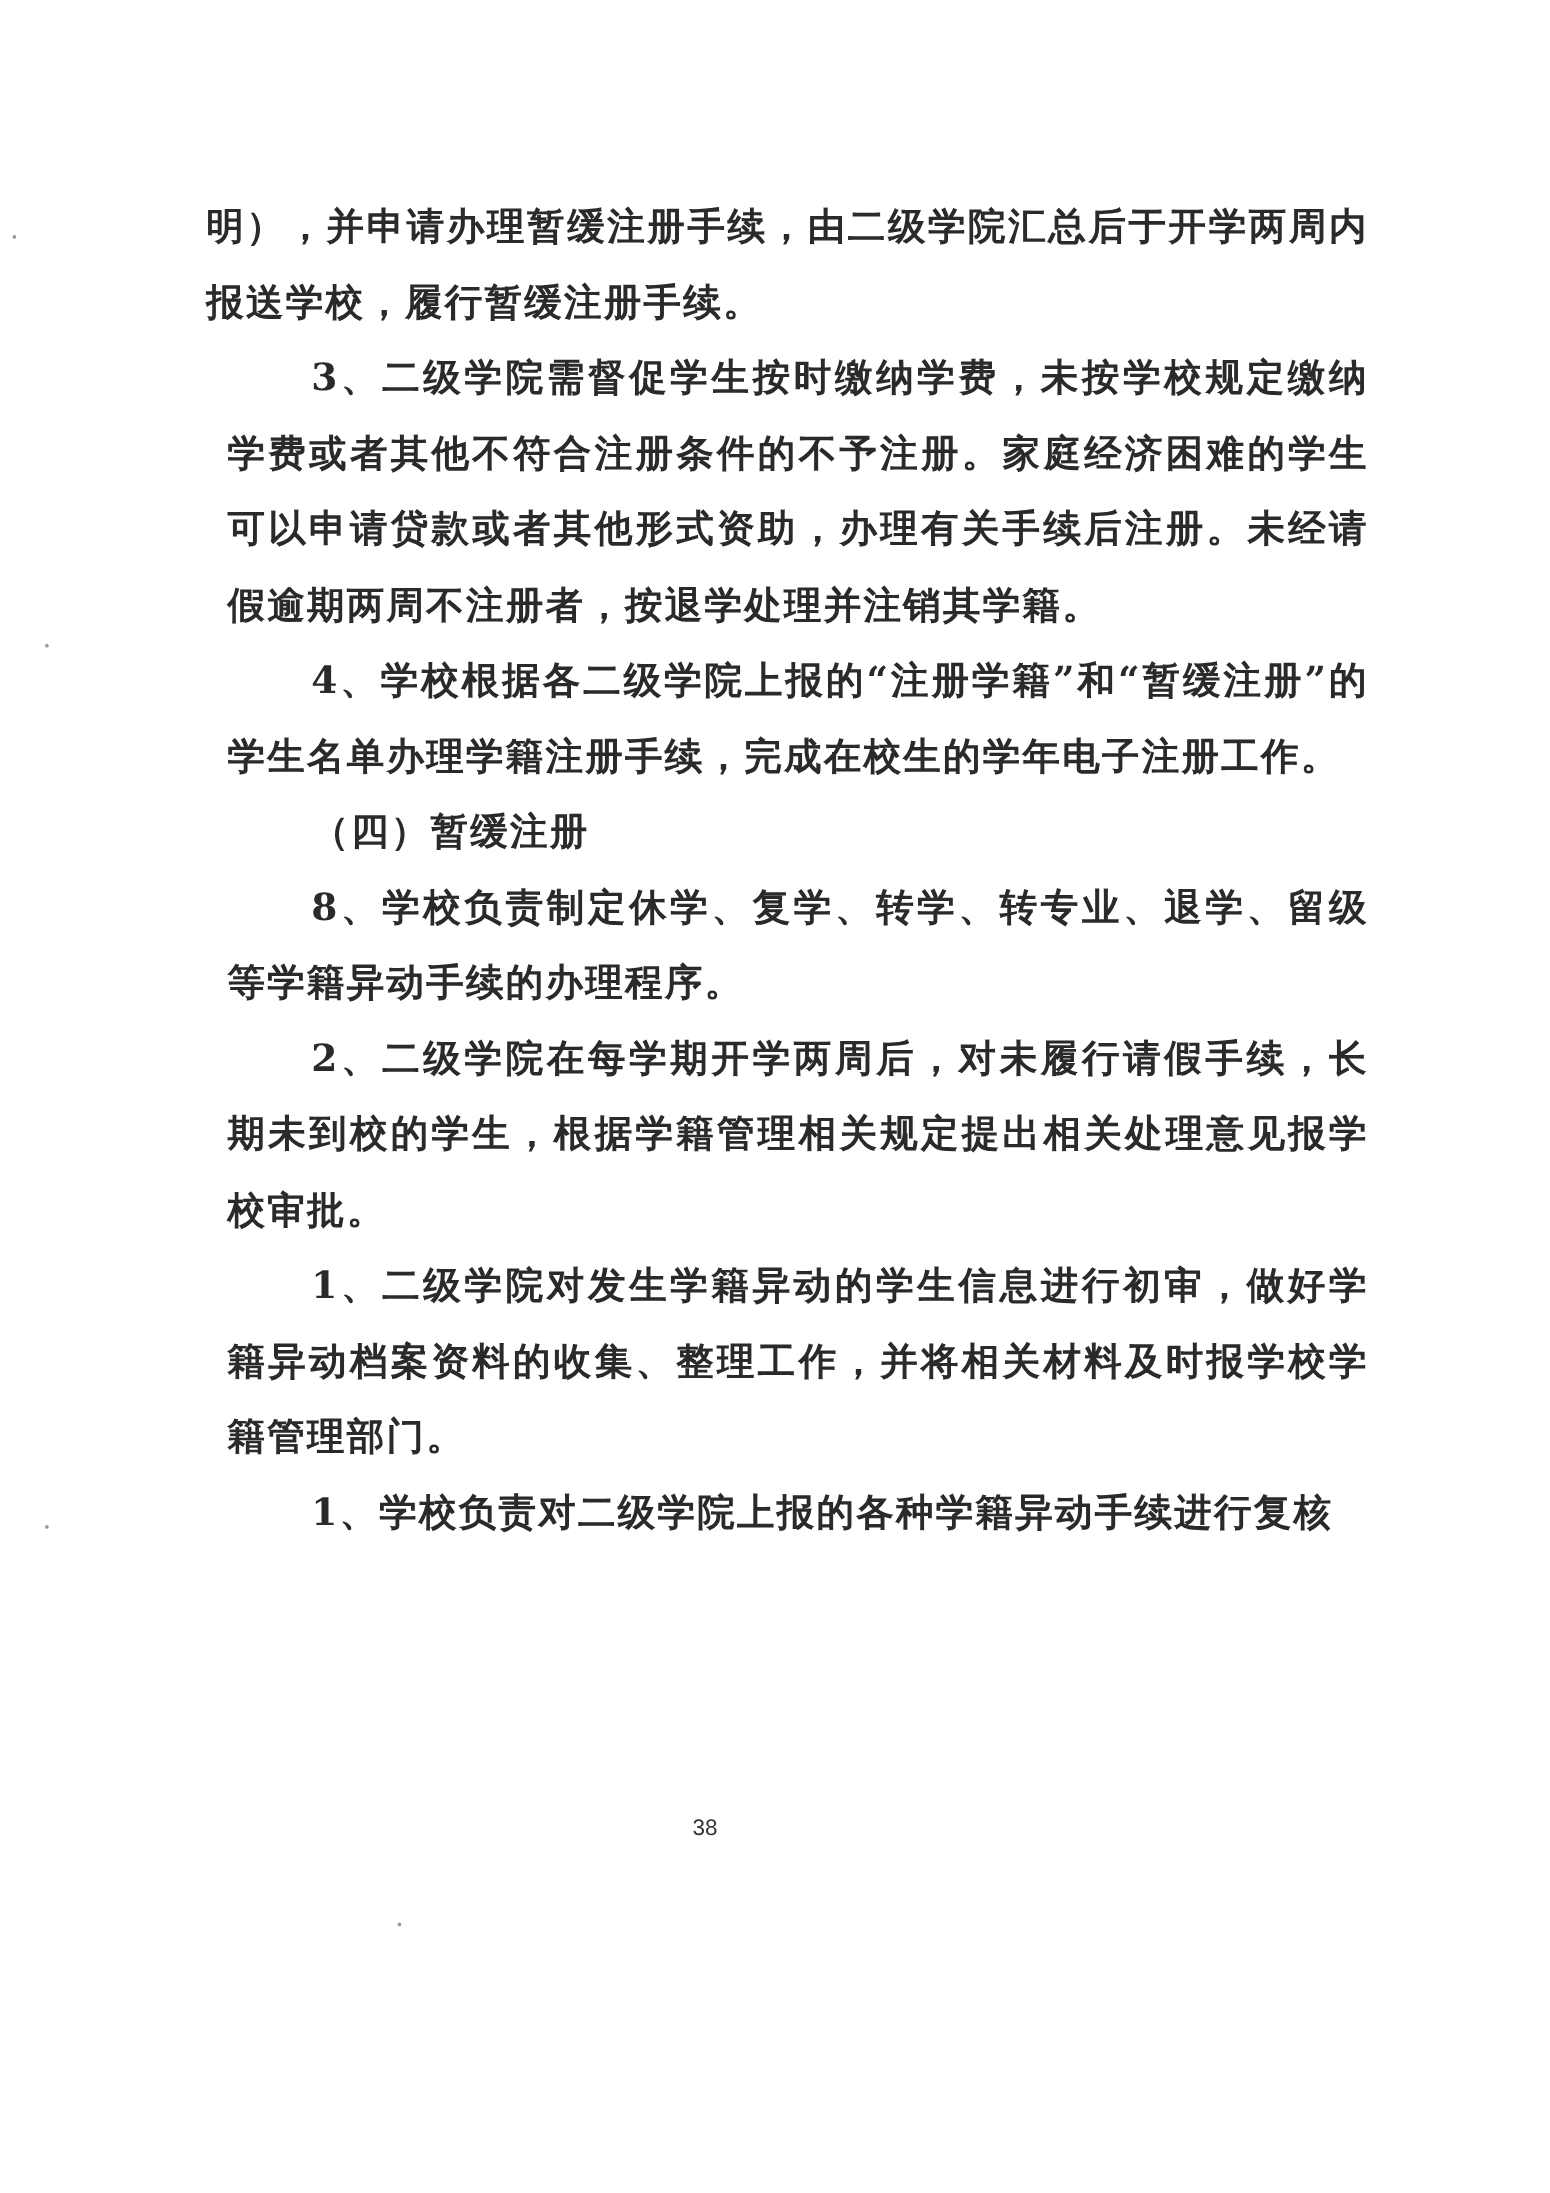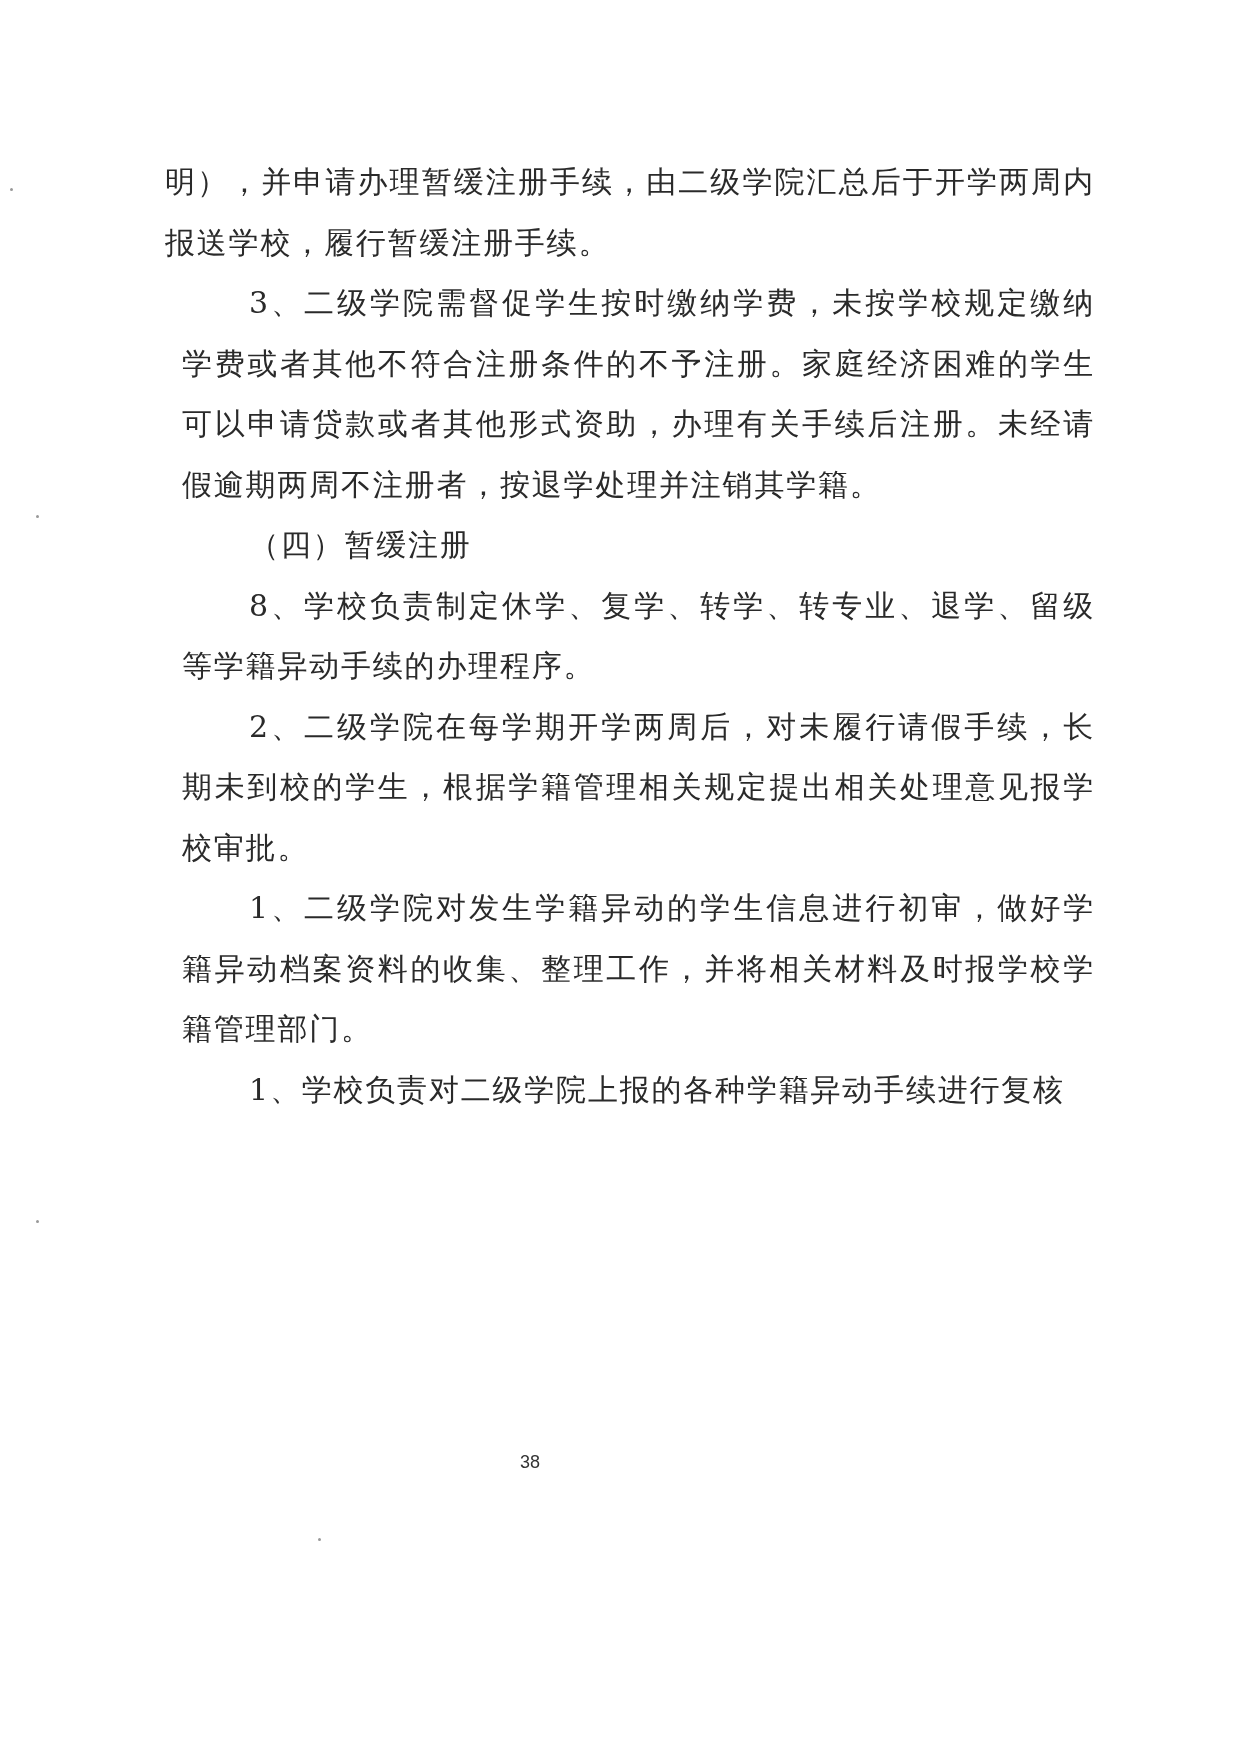--- a/index.html
+++ b/index.html
@@ -22,45 +22,48 @@
       top: 152px;
       width: 930px;
       font-size: 30px;
       line-height: 60.5px;
       letter-spacing: 1.8px;
     }
     .para {
       margin: 0;
       text-align: justify;
       text-align-last: left;
+      font-weight: bold;
     }
     .para.indent { text-indent: 67px; margin-left: 17px; }
     .page-number {
       position: absolute;
       left: 0; width: 1060px;
       top: 1452px;
       text-align: center;
       font-family: "Liberation Sans", sans-serif;
       font-size: 18px;
       color: #333;
+      padding-left: 34px;
     }
     .speck {
       position: absolute;
       width: 3px; height: 3px;
       border-radius: 50%;
       background: #999;
     }
   </style>
 </head>
 <body>
 
 <div class="page">
   <div class="body-text">
     <p class="para">明），并申请办理暂缓注册手续，由二级学院汇总后于开学两周内报送学校，履行暂缓注册手续。</p>
     <p class="para indent">3、二级学院需督促学生按时缴纳学费，未按学校规定缴纳学费或者其他不符合注册条件的不予注册。家庭经济困难的学生可以申请贷款或者其他形式资助，办理有关手续后注册。未经请假逾期两周不注册者，按退学处理并注销其学籍。</p>
+    <p class="para indent">4、学校根据各二级学院上报的“注册学籍”和“暂缓注册”的学生名单办理学籍注册手续，完成在校生的学年电子注册工作。</p>
     <p class="para indent">（四）暂缓注册</p>
     <p class="para indent">8、学校负责制定休学、复学、转学、转专业、退学、留级等学籍异动手续的办理程序。</p>
     <p class="para indent">2、二级学院在每学期开学两周后，对未履行请假手续，长期未到校的学生，根据学籍管理相关规定提出相关处理意见报学校审批。</p>
     <p class="para indent">1、二级学院对发生学籍异动的学生信息进行初审，做好学籍异动档案资料的收集、整理工作，并将相关材料及时报学校学籍管理部门。</p>
     <p class="para indent">1、学校负责对二级学院上报的各种学籍异动手续进行复核</p>
   </div>
 
   <div class="page-number">38</div>
 
   <span class="speck" style="left:10px;top:188px;"></span>

